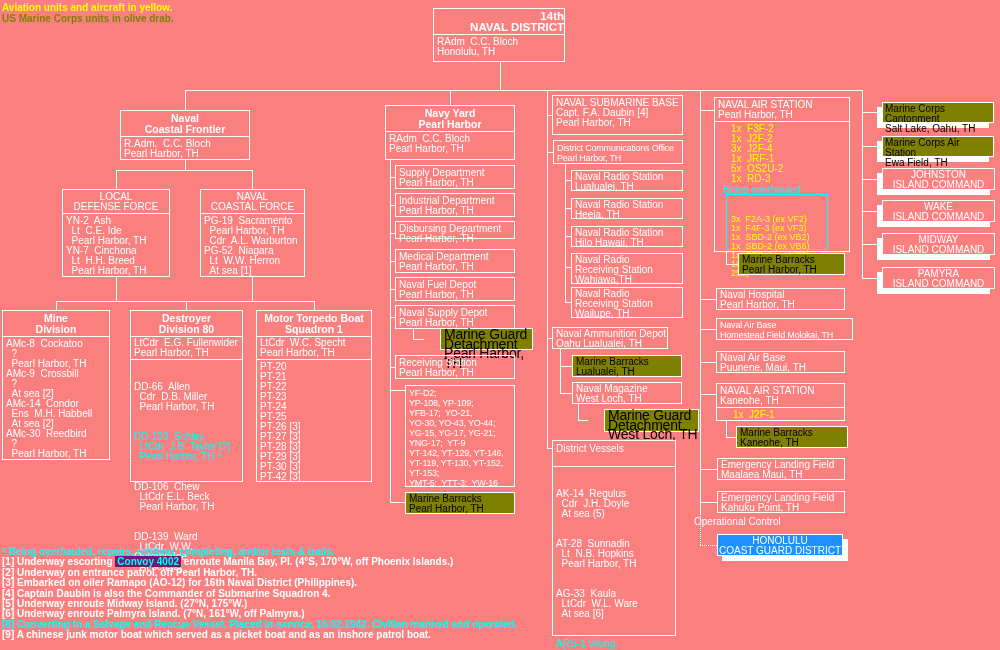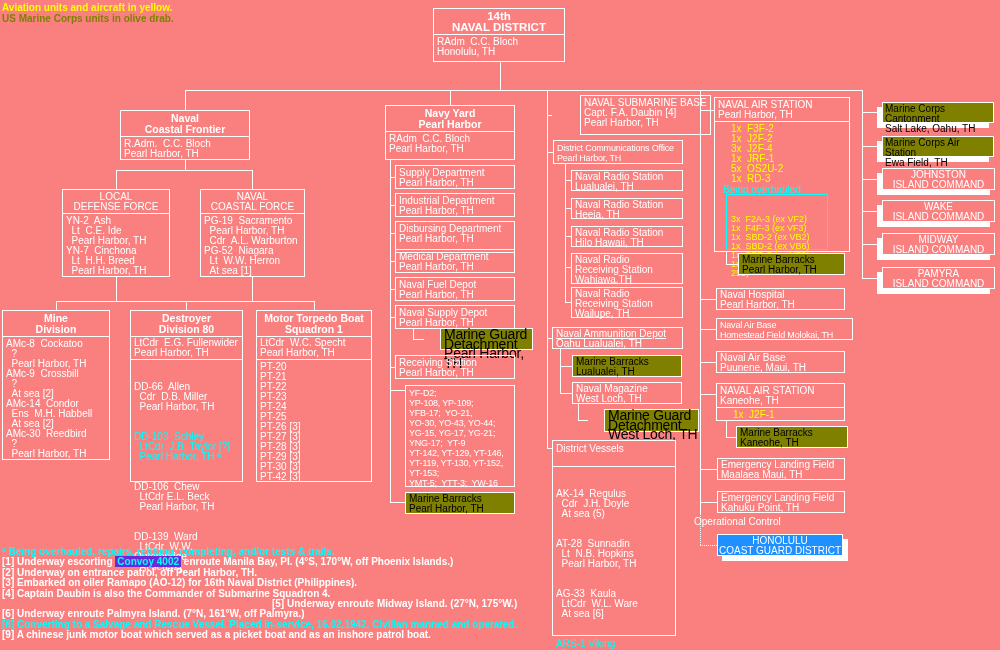--- a/index.html
+++ b/index.html
@@ -98,21 +98,21 @@
       <div style="position: absolute; left: 862px; top: 244px; width: 20px; height: 1px; background: rgb(255, 255, 255);"></div>
       <div style="position: absolute; left: 862px; top: 278px; width: 20px; height: 1px; background: rgb(255, 255, 255);"></div>
     </div>
 
   <div id="legend">
     <div style="color: rgb(255, 255, 0);">Aviation units and aircraft in yellow.</div>
     <div style="color: rgb(128, 128, 0);">US Marine Corps units in olive drab.</div>
   </div>
 
   <div class="box" style="left:433px;top:8px;width:132px;height:54px;">
-    <div class="t" style="font-size:11.5px;">14th
+    <div class="t" style="font-size:11.5px;text-align:right;">14th
 NAVAL DISTRICT</div>
     <div class="b">RAdm  C.C. Bloch
 Honolulu, TH</div>
   </div>
 
   <div class="box" style="left:120px;top:110px;width:130px;height:50px;">
     <div class="t">Naval
 Coastal Frontier</div>
     <div class="b">R.Adm.  C.C. Bloch
 Pearl Harbor, TH</div>
@@ -204,21 +204,21 @@
 Pearl Harbor, TH</div>
   </div>
   <div class="box" style="left:395px;top:165px;width:120px;height:24px;">
       <div class="b">Supply Department
 Pearl Harbor, TH</div>
     </div>
   <div class="box" style="left:395px;top:193px;width:120px;height:24px;">
       <div class="b">Industrial Department
 Pearl Harbor, TH</div>
     </div>
-  <div class="box" style="left:395px;top:221px;width:120px;height:32px;">
+  <div class="box" style="left:395px;top:221px;width:120px;height:18px;">
       <div class="b">Disbursing Department
 Pearl Harbor, TH</div>
     </div>
   <div class="box" style="left:395px;top:249px;width:120px;height:24px;">
       <div class="b">Medical Department
 Pearl Harbor, TH</div>
     </div>
   <div class="box" style="left:395px;top:277px;width:120px;height:24px;">
       <div class="b">Naval Fuel Depot
 Pearl Harbor, TH</div>
@@ -245,21 +245,21 @@
 YT-142, YT-129, YT-146,
 YT-119, YT-130, YT-152,
 YT-153;
 YMT-5;  YTT-3;  YW-16</div>
     </div>
   <div class="box olive" style="left:405px;top:492px;width:110px;height:22px;">
       <div class="b" style="padding-top:1px;">Marine Barracks
 Pearl Harbor, TH</div>
     </div>
 
-  <div class="box" style="left:580px;top:95px;width:131px;height:40px;">
+  <div class="box" style="left:552px;top:95px;width:131px;height:40px;">
       <div class="b">NAVAL SUBMARINE BASE
 Capt. F.A. Daubin [4]
 Pearl Harbor, TH</div>
     </div>
   <div class="box fs9" style="left:553px;top:140px;width:130px;height:24px;">
       <div class="b" style="line-height:10px;">District Communications Office
 Pearl Harbor, TH</div>
     </div>
   <div class="box" style="left:571px;top:170px;width:112px;height:21px;">
       <div class="b" style="padding-top:1px;">Naval Radio Station
@@ -276,21 +276,21 @@
   <div class="box" style="left:571px;top:253px;width:112px;height:31px;">
       <div class="b" style="padding-top:1px;">Naval Radio
 Receiving Station
 Wahiawa,TH</div>
     </div>
   <div class="box" style="left:571px;top:287px;width:112px;height:31px;">
       <div class="b" style="padding-top:1px;">Naval Radio
 Receiving Station
 Wailupe, TH</div>
     </div>
-  <div class="box" style="left:552px;top:327px;width:131px;height:22px;text-decoration:underline;">
+  <div class="box" style="left:552px;top:327px;width:116px;height:22px;">
       <div class="b" style="padding-top:1px;">Naval Ammunition Depot
 Oahu Lualualei, TH</div>
     </div>
   <div class="box olive" style="left:572px;top:355px;width:110px;height:22px;">
       <div class="b" style="padding-top:1px;">Marine Barracks
 Lualualei, TH</div>
     </div>
   <div class="box" style="left:572px;top:382px;width:110px;height:22px;">
       <div class="b" style="padding-top:1px;">Naval Magazine
 West Loch, TH</div>
@@ -388,23 +388,23 @@
 ISLAND COMMAND</div>
   <div class="isl" style="left:882px;top:200px;width:113px;height:22px;">WAKE
 ISLAND COMMAND</div>
   <div class="isl" style="left:882px;top:233px;width:113px;height:22px;">MIDWAY
 ISLAND COMMAND</div>
   <div class="isl" style="left:882px;top:267px;width:113px;height:22px;">PAMYRA
 ISLAND COMMAND</div>
 
   <div id="footnotes">
     <div class="fn" style="color: rgb(0, 255, 255);">ª Being overhauled, repairs, refitting, completing, and/or tests &amp; trails.</div>
-    <div class="fn" style="color: rgb(255, 255, 255);"><span>[1] </span><span>Underway escorting </span><span class="hi" style="color: rgb(0, 255, 255); background: #6d28d9;">Convoy 4002</span><span> enroute Manila Bay, PI. (4°S, 170°W, off Phoenix Islands.)</span></div>
+    <div class="fn" style="color: rgb(255, 255, 255);"><span>[1] </span><span>Underway escorting </span><span class="hi" style="color: rgb(0, 255, 255); background: #701a75;">Convoy 4002</span><span> enroute Manila Bay, PI. (4°S, 170°W, off Phoenix Islands.)</span></div>
     <div class="fn" style="color: rgb(255, 255, 255);">[2] Underway on entrance patrol, off Pearl Harbor, TH.</div>
     <div class="fn" style="color: rgb(255, 255, 255);">[3] Embarked on oiler Ramapo (AO-12) for 16th Naval District (Philippines).</div>
     <div class="fn" style="color: rgb(255, 255, 255);">[4] Captain Daubin is also the Commander of Submarine Squadron 4.</div>
-    <div class="fn" style="color: rgb(255, 255, 255); text-align: right;">[5] Underway enroute Midway Island. (27°N, 175°W.)</div>
+    <div class="fn" style="color: rgb(255, 255, 255);">[5] Underway enroute Midway Island. (27°N, 175°W.)</div>
     <div class="fn" style="color: rgb(255, 255, 255);">[6] Underway enroute Palmyra Island. (7°N, 161°W, off Palmyra.)</div>
     <div class="fn" style="color: rgb(0, 255, 255);">[8] Converting to a Salvage and Rescue Vessel. Placed in-service, 16.02.1942. Civilian manned and operated.</div>
     <div class="fn" style="color: rgb(255, 255, 255);">[9] A chinese junk motor boat which served as a picket boat and as an inshore patrol boat.</div>
   </div>
 
 </div>
 
 </body></html>

